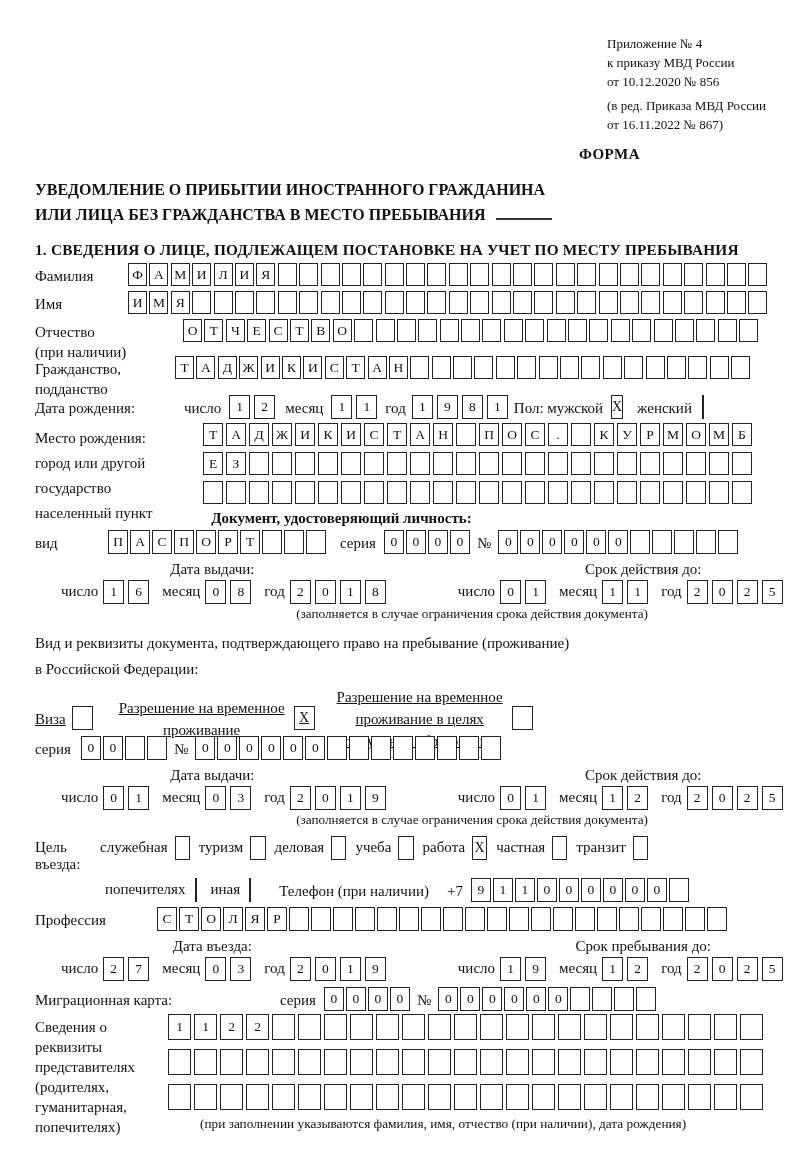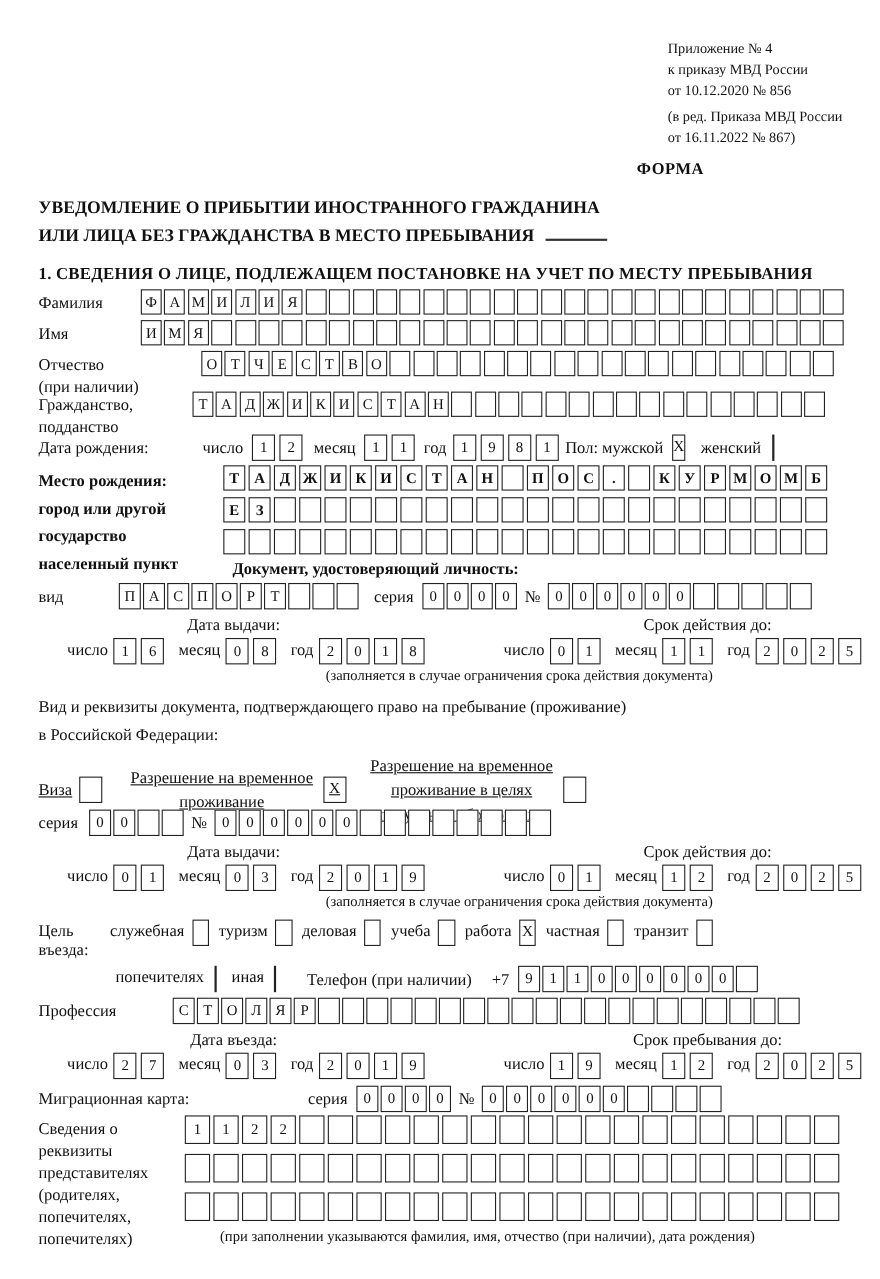--- a/index.html
+++ b/index.html
@@ -47,21 +47,21 @@
   .cells-doc .cell { width: 20px; height: 24px; line-height: 22px; margin-right: 2px; }
   .cells-date .cell { width: 21px; height: 24px; line-height: 22px; margin-right: 4px; }
   .cells-big .cell { width: 23px; height: 26px; line-height: 24px; margin-right: 3px; }
 
   .cb {
     display: inline-block; width: 21px; height: 24px;
     border: 1.6px solid #222; text-align: center;
     font-size: 14px; line-height: 22px; vertical-align: top; background:#fff;
   }
 
-  .mt5 { margin-top: 5px; } .mt4 { margin-top: 4px; font-weight: bold; } .mt6 { margin-top: 6px; }
+  .mt5 { margin-top: 5px; } .mt4 { margin-top: 4px; } .mt6 { margin-top: 6px; }
 
   
   .stack > .boxrow { margin-bottom: 6px; }
 
   
   .center-b { text-align: center; font-weight: bold; margin-top: -16px; font-size: 15px; }
 
   
   .two-col { display: flex; margin-top: 6px; }
   .col-l { flex: 0 0 352px; }
@@ -340,21 +340,21 @@
     <span class="lbl" style="padding:3px 7px 0 5px">№</span>
     <span class="boxes cells-doc"><span class="cell">0</span><span class="cell">0</span><span class="cell">0</span><span class="cell">0</span><span class="cell">0</span><span class="cell">0</span><span class="cell"></span><span class="cell"></span><span class="cell"></span><span class="cell"></span></span>
   </div>
 
   <div class="guard">
     <span class="lbl w133">
       <span class="sub">Сведения о</span>
       <span class="sub">реквизиты</span>
       <span class="sub">представителях</span>
       <span class="sub">(родителях,</span>
-      <span class="sub">попечителях,</span>
+      <span class="sub">гуманитарная,</span>
       <span class="sub">попечителях)</span>
     </span>
     <span class="stack">
       <div class="boxrow boxes cells-big" style="margin-bottom:9px"><span class="cell">1</span><span class="cell">1</span><span class="cell">2</span><span class="cell">2</span><span class="cell"></span><span class="cell"></span><span class="cell"></span><span class="cell"></span><span class="cell"></span><span class="cell"></span><span class="cell"></span><span class="cell"></span><span class="cell"></span><span class="cell"></span><span class="cell"></span><span class="cell"></span><span class="cell"></span><span class="cell"></span><span class="cell"></span><span class="cell"></span><span class="cell"></span><span class="cell"></span><span class="cell"></span></div>
       <div class="boxrow boxes cells-big" style="margin-bottom:9px"><span class="cell"></span><span class="cell"></span><span class="cell"></span><span class="cell"></span><span class="cell"></span><span class="cell"></span><span class="cell"></span><span class="cell"></span><span class="cell"></span><span class="cell"></span><span class="cell"></span><span class="cell"></span><span class="cell"></span><span class="cell"></span><span class="cell"></span><span class="cell"></span><span class="cell"></span><span class="cell"></span><span class="cell"></span><span class="cell"></span><span class="cell"></span><span class="cell"></span><span class="cell"></span></div>
       <div class="boxrow boxes cells-big"><span class="cell"></span><span class="cell"></span><span class="cell"></span><span class="cell"></span><span class="cell"></span><span class="cell"></span><span class="cell"></span><span class="cell"></span><span class="cell"></span><span class="cell"></span><span class="cell"></span><span class="cell"></span><span class="cell"></span><span class="cell"></span><span class="cell"></span><span class="cell"></span><span class="cell"></span><span class="cell"></span><span class="cell"></span><span class="cell"></span><span class="cell"></span><span class="cell"></span><span class="cell"></span></div>
       <div class="guard-note">(при заполнении указываются фамилия, имя, отчество (при наличии), дата рождения)</div>
     </span>
   </div>
 

